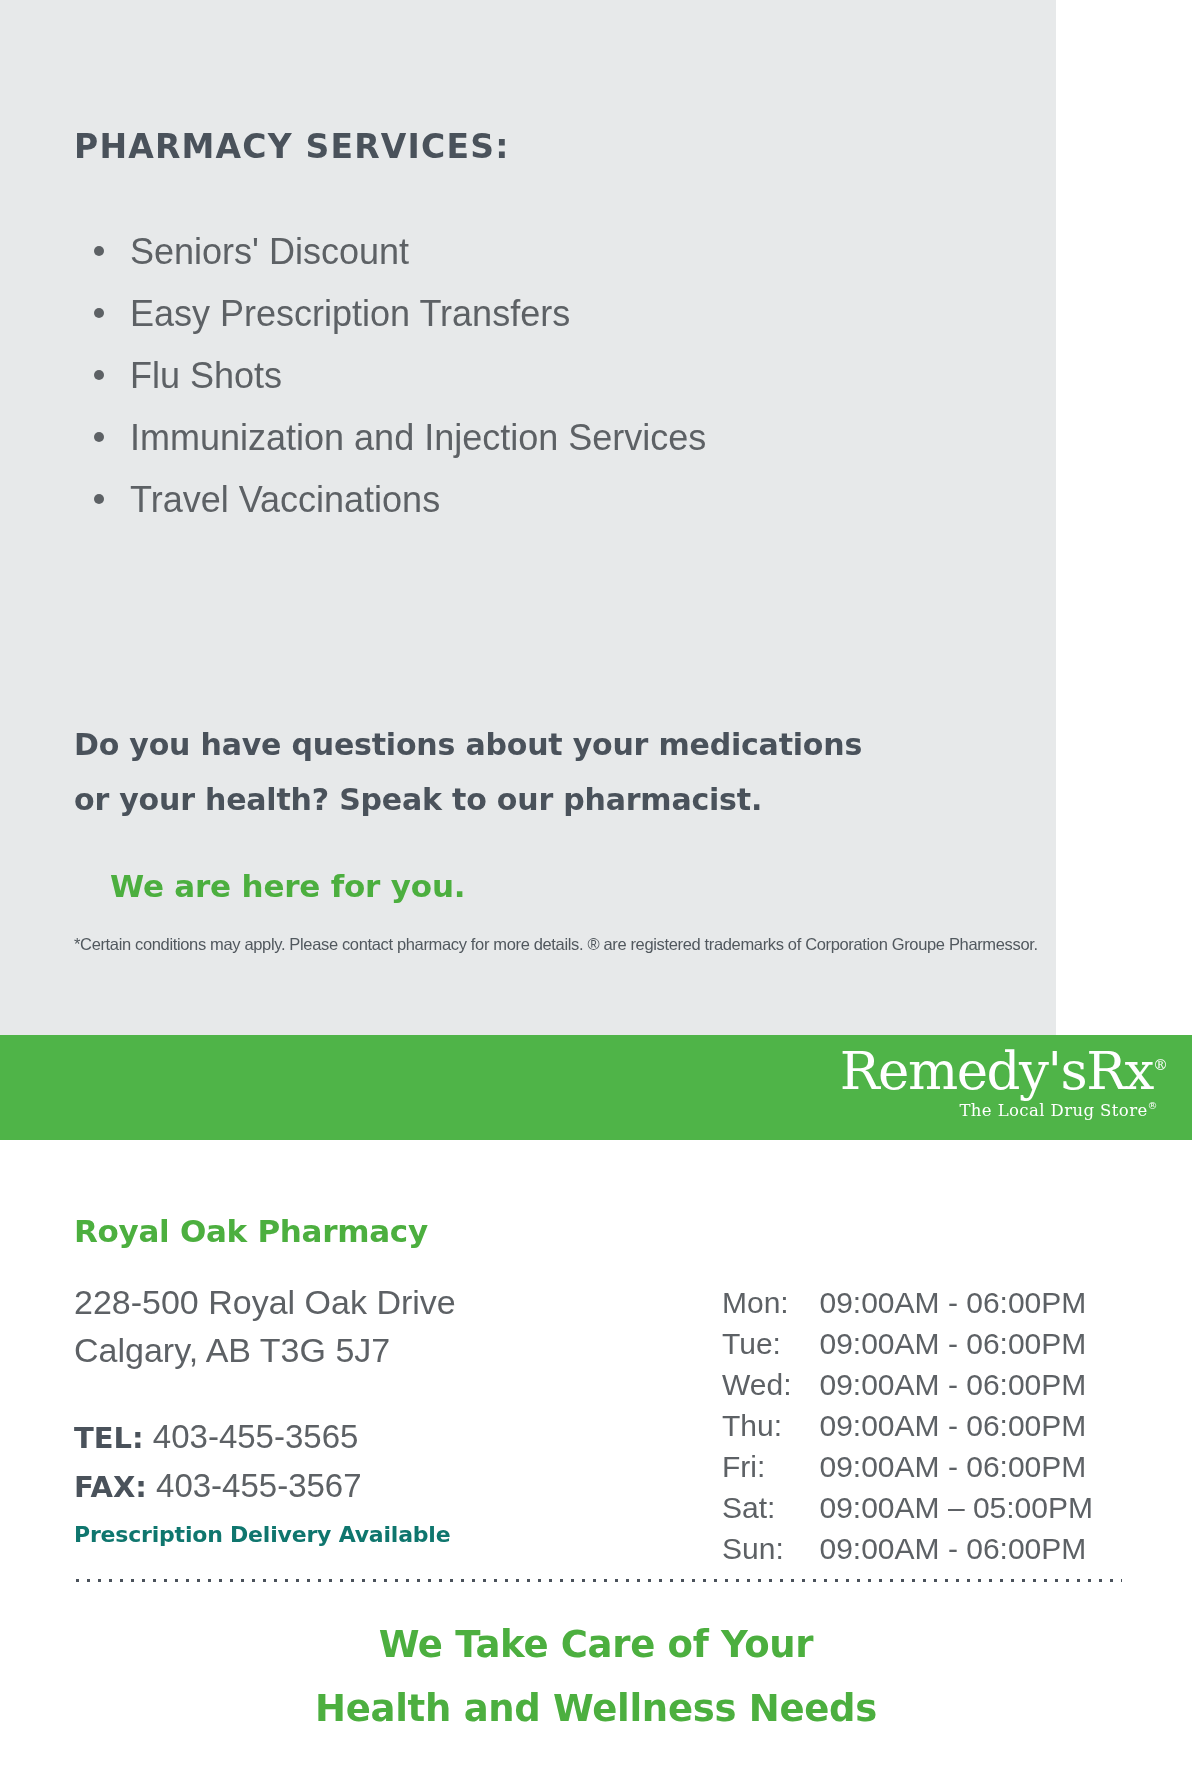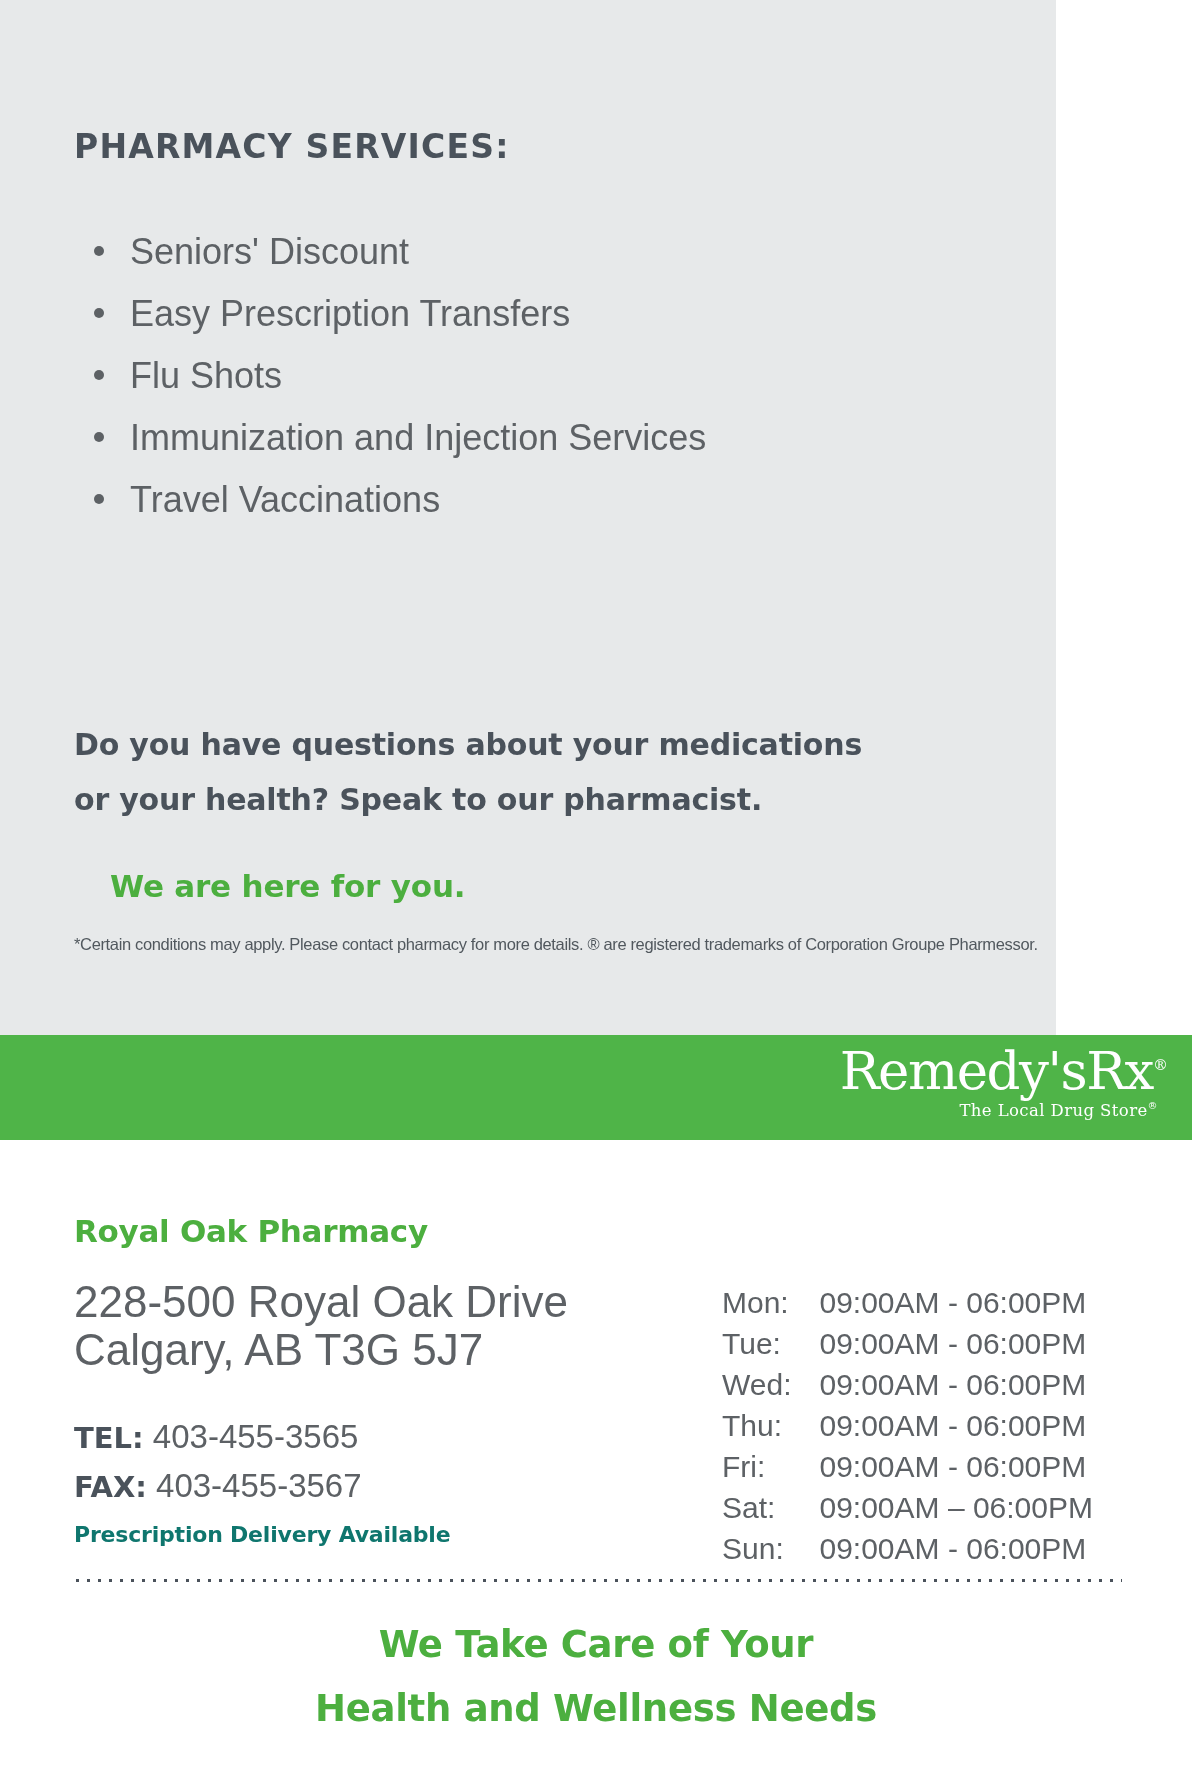--- a/index.html
+++ b/index.html
@@ -165,21 +165,21 @@
     font-weight: bold;
     color: #4caf3f;
     letter-spacing: -0.3px;
   }
 
   .address {
     position: absolute;
     left: 74px;
     top: 1278px;
     font-family: "Liberation Sans", sans-serif;
-    font-size: 44px;
+    font-size: 34px;
     font-weight: 300;
     color: #5d6165;
     line-height: 48px;
     white-space: nowrap;
   }
 
   .contact {
     position: absolute;
     left: 74px;
     top: 1413px;
@@ -338,21 +338,21 @@
     <tr>
       <td class="day">Thu:</td>
       <td class="time">09:00AM - 06:00PM</td>
     </tr>
     <tr>
       <td class="day">Fri:</td>
       <td class="time">09:00AM - 06:00PM</td>
     </tr>
     <tr>
       <td class="day">Sat:</td>
-      <td class="time">09:00AM – 06:00PM</td>
+      <td class="time">09:00AM – 05:00PM</td>
     </tr>
     <tr>
       <td class="day">Sun:</td>
       <td class="time">09:00AM - 06:00PM</td>
     </tr>
   </tbody>
 </table>
 
 <div class="dotted-rule"></div>
 

